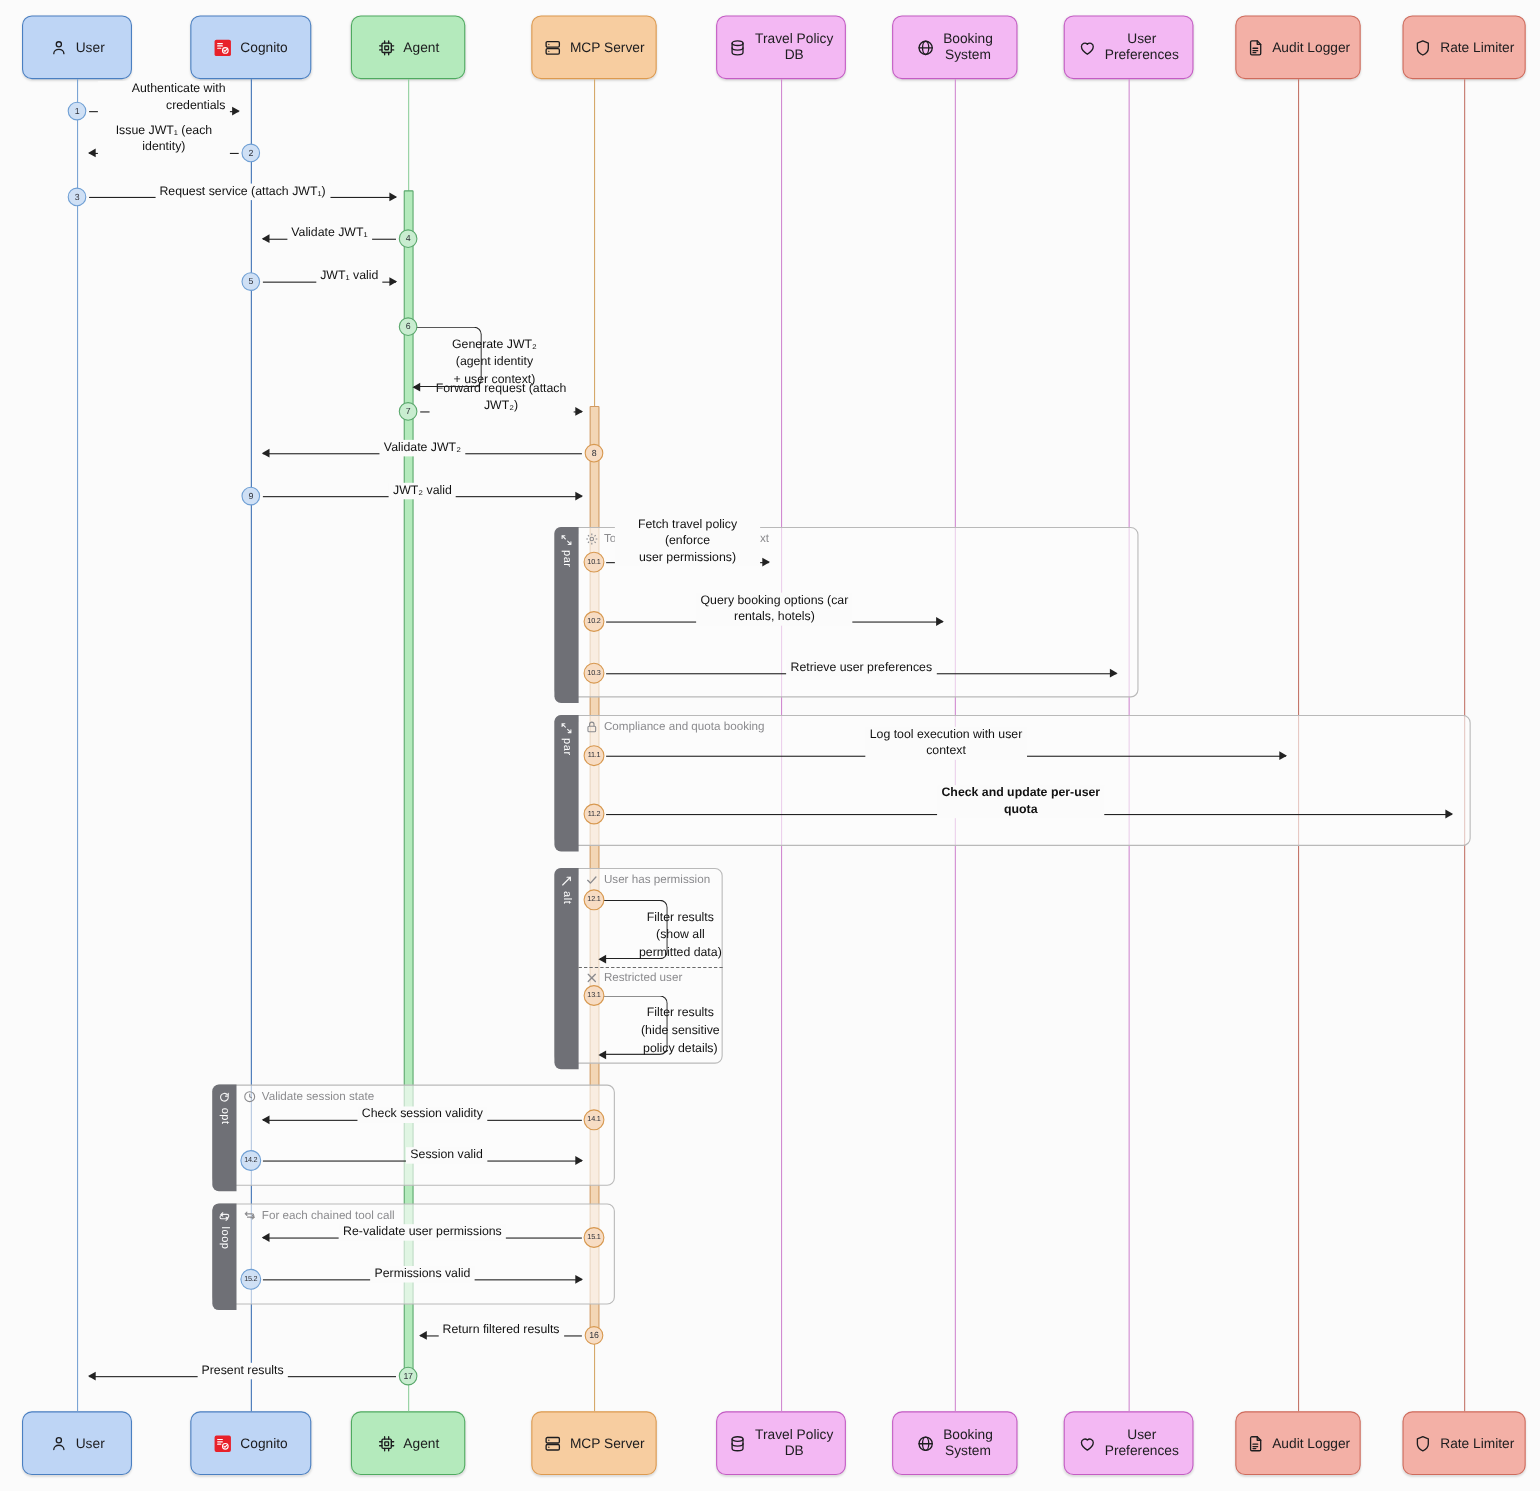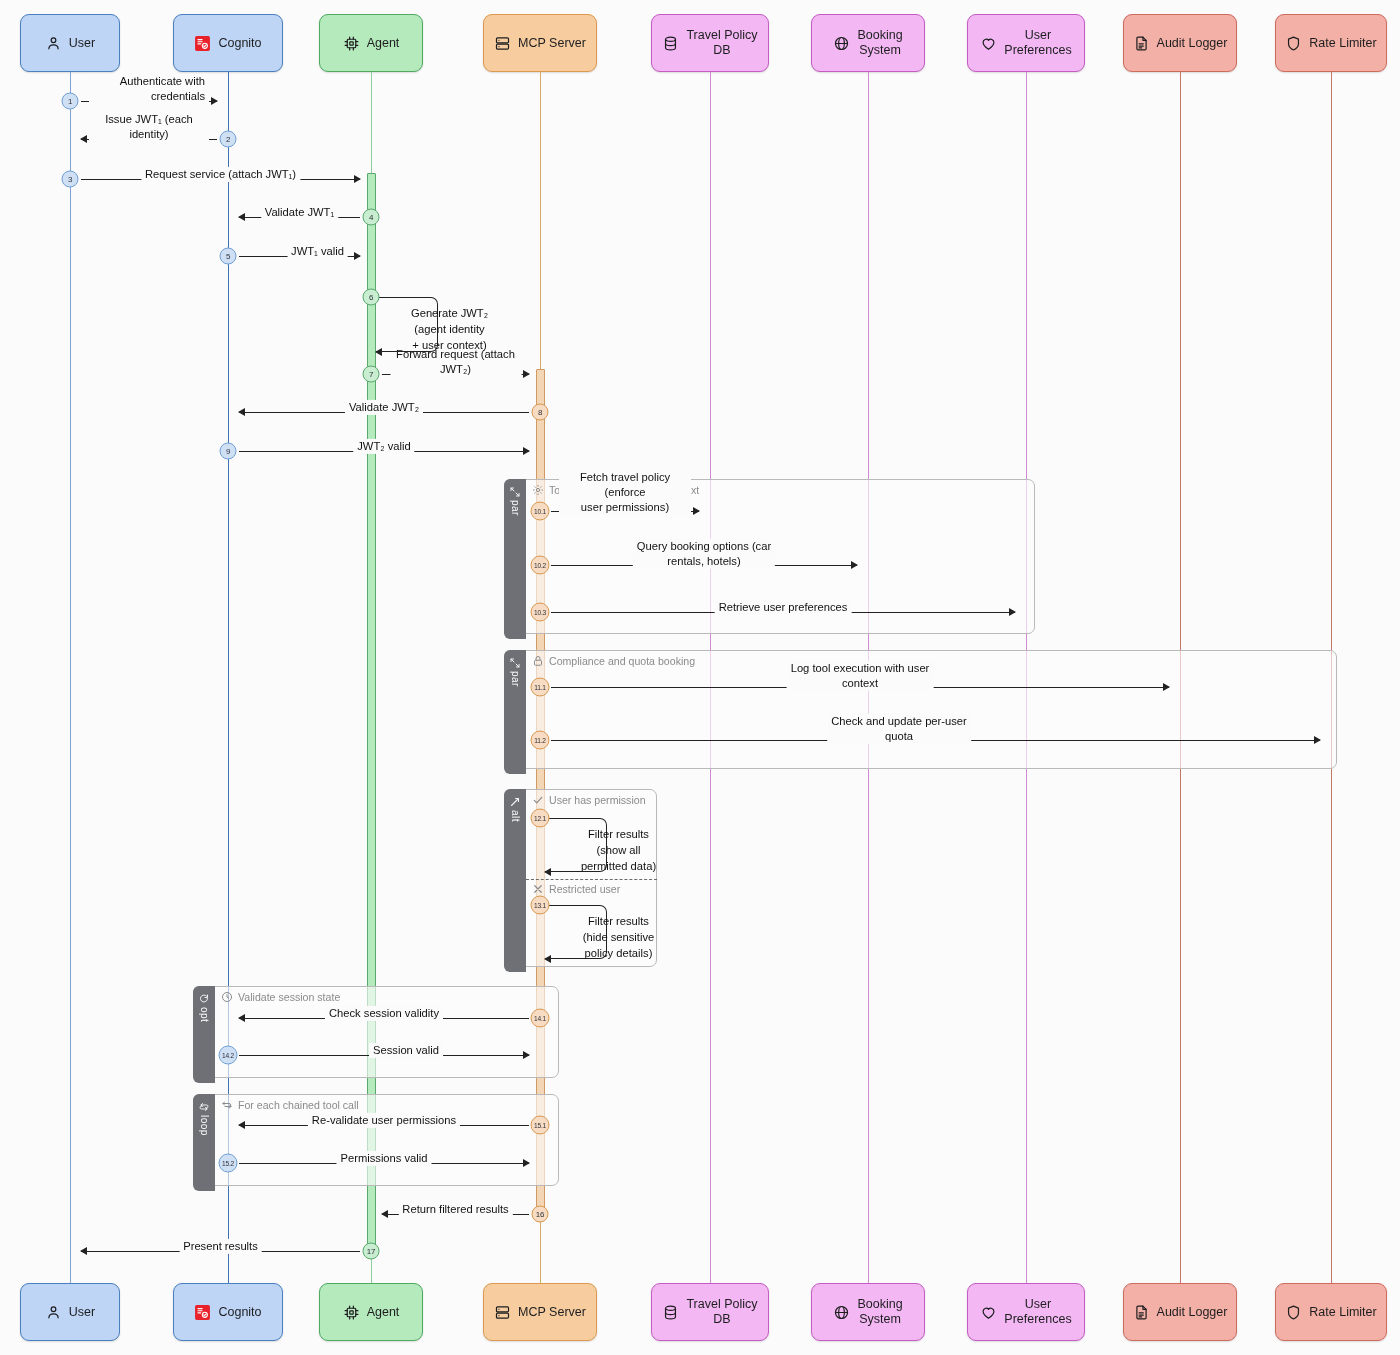--- a/index.html
+++ b/index.html
@@ -397,21 +397,21 @@
     <div class="mhead r" style="left: 1009px; top: 608px;"></div>
     <div class="mtext" style="left: 783px; top: 615px; max-width: 440px;">Retrieve user preferences</div>
     <div class="num orange" style="width: 19px; height: 19px; font-size: 6.6px; left: 540px; top: 612px;">10.3</div>
     <div class="mline" style="left: 551px; top: 687px; width: 618px;"></div>
     <div class="mhead r" style="left: 1163px; top: 683px;"></div>
     <div class="mtext" style="left: 860px; top: 691px; max-width: 594px;">Log tool execution with user
 context</div>
     <div class="num orange" style="width: 19px; height: 19px; font-size: 6.6px; left: 540px; top: 687px;">11.1</div>
     <div class="mline" style="left: 551px; top: 740px; width: 769px;"></div>
     <div class="mhead r" style="left: 1314px; top: 736px;"></div>
-    <div class="mtext" style="left: 899px; top: 744px; max-width: 745px;">Check and update per-user
+    <div class="mtext" style="left: 928px; top: 744px; max-width: 745px; font-weight: bold;">Check and update per-user
 quota</div>
     <div class="num orange" style="width: 19px; height: 19px; font-size: 6.6px; left: 540px; top: 740px;">11.2</div>
     <div class="mline" style="left: 239px; top: 1018px; width: 290px;"></div>
     <div class="mhead l" style="left: 238px; top: 1014px;"></div>
     <div class="mtext" style="left: 384px; top: 1021px; max-width: 266px;">Check session validity</div>
     <div class="num orange" style="width: 19px; height: 19px; font-size: 6.6px; left: 540px; top: 1018px;">14.1</div>
     <div class="mline" style="left: 239px; top: 1055px; width: 290px;"></div>
     <div class="mhead r" style="left: 523px; top: 1051px;"></div>
     <div class="mtext" style="left: 406px; top: 1058px; max-width: 266px;">Session valid</div>
     <div class="num blue" style="width: 19px; height: 19px; font-size: 6.6px; left: 228px; top: 1055px;">14.2</div>

